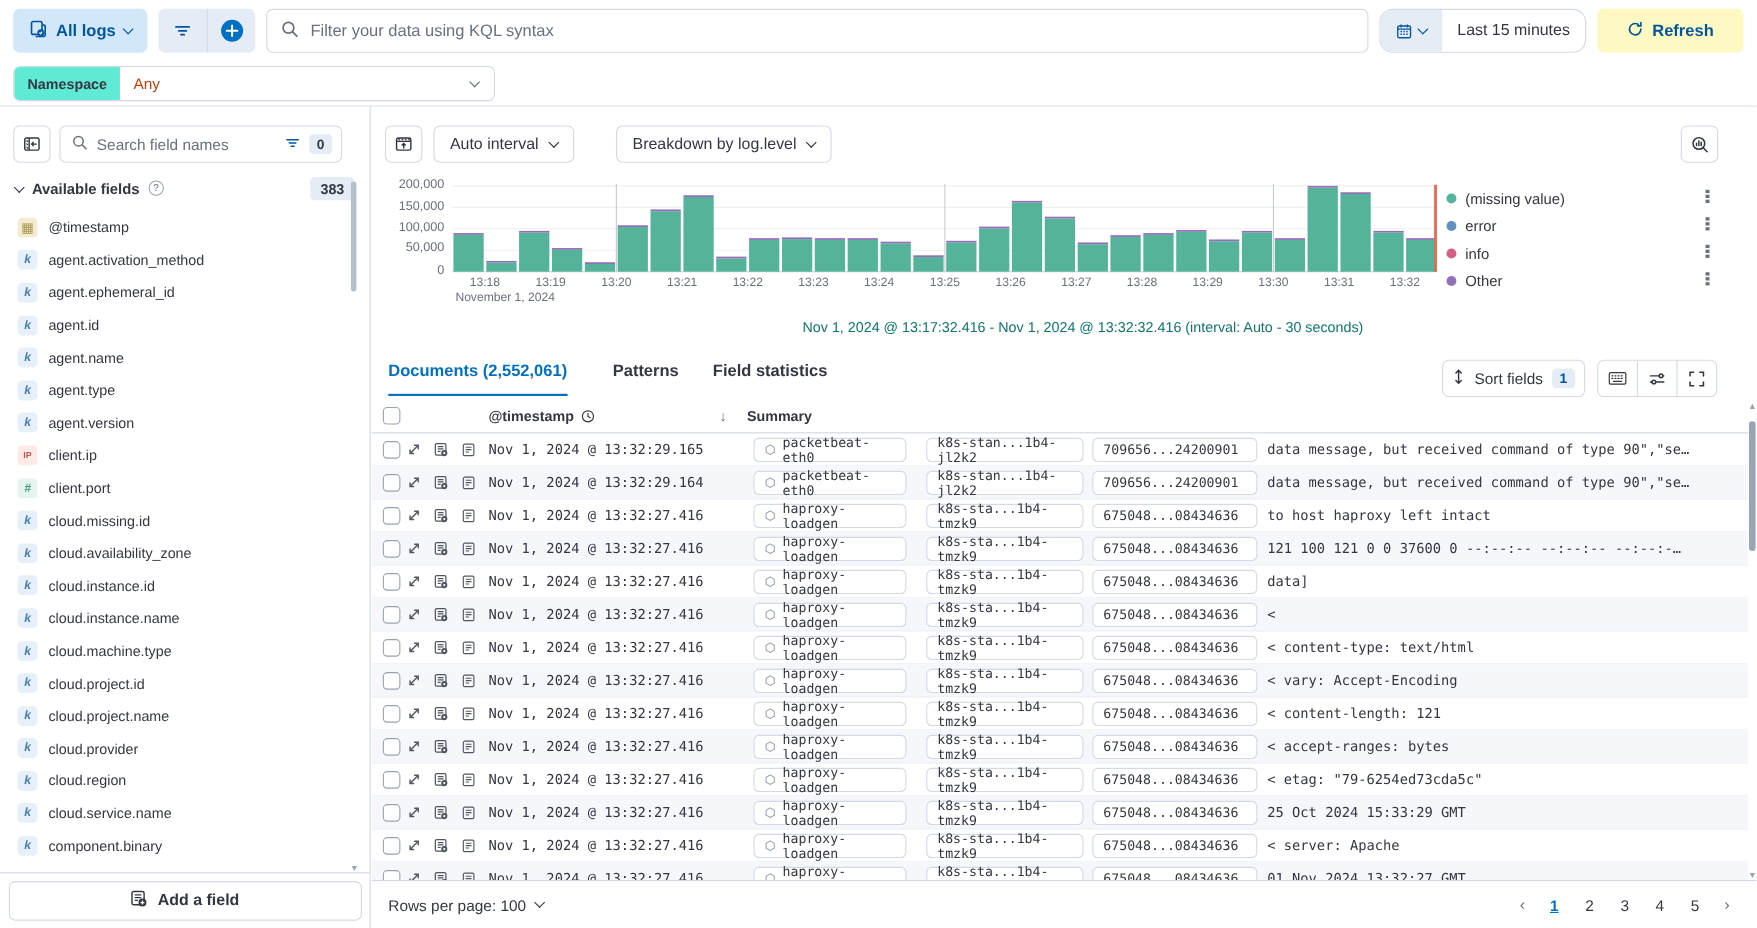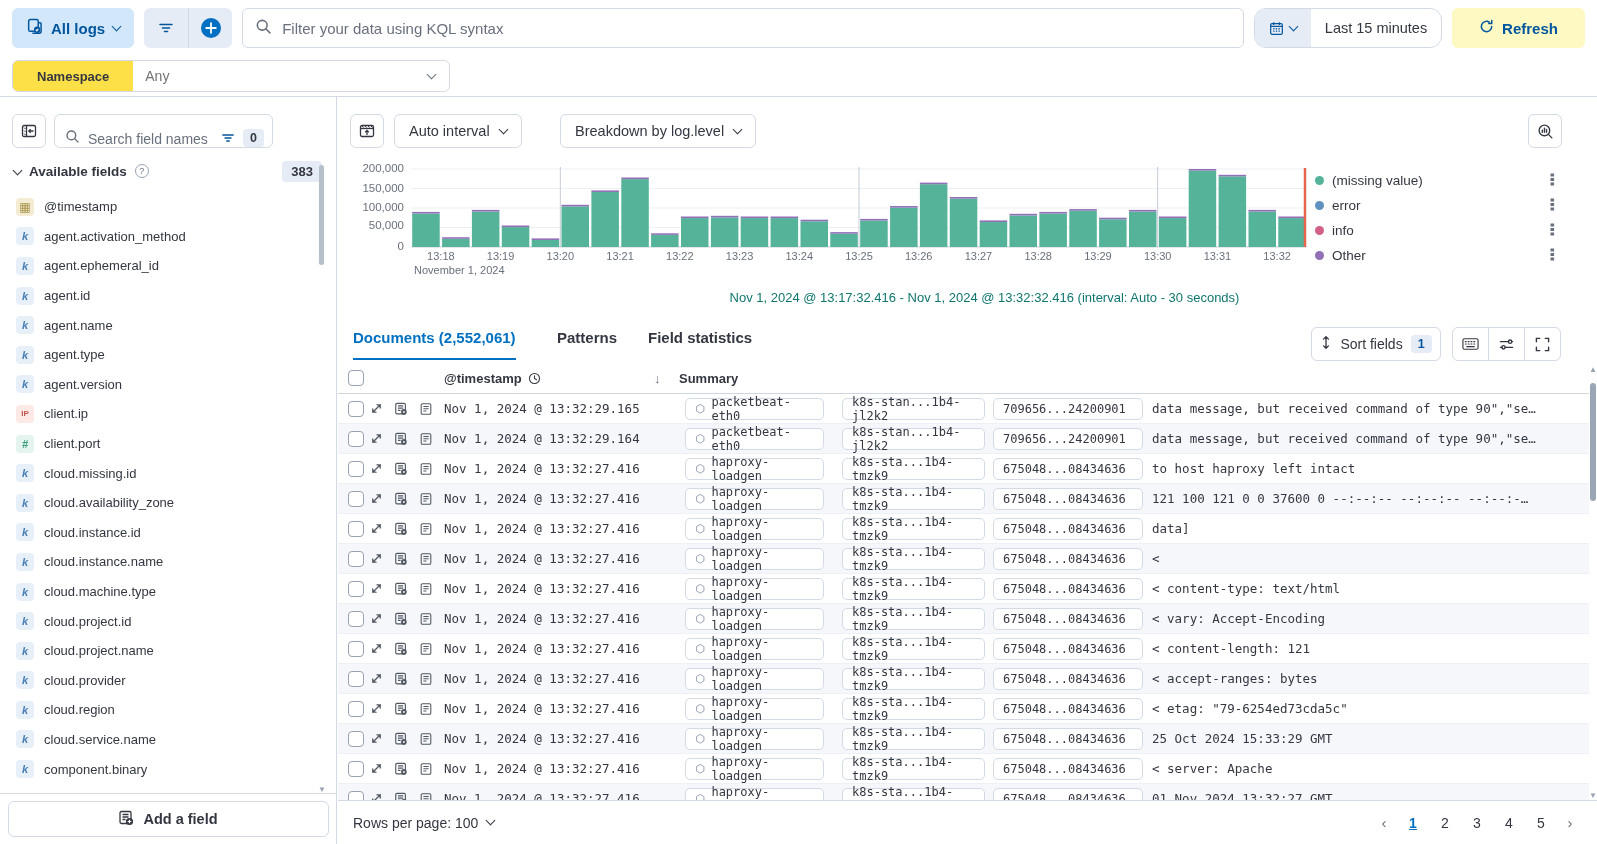--- a/index.html
+++ b/index.html
@@ -18,28 +18,28 @@
   .grp{margin-left:10px;height:40px;display:flex;border-radius:6px;overflow:hidden;background:#e6ecf5;}
   .grp button{width:44px;height:40px;display:flex;align-items:center;justify-content:center;}
   .grp button + button{border-left:1px solid #d3dae6;}
   .kql{margin-left:10px;flex:1;height:40px;border:1px solid #d3dae6;border-radius:6px;display:flex;align-items:center;padding:0 12px;gap:10px;background:#fff;font-size:15px;}
   .dates{margin-left:10px;height:40px;width:188px;border:1px solid #d3dae6;border-radius:12px;display:flex;align-items:stretch;overflow:hidden;background:#fff;}
   .dates .cal{width:56px;background:#e6ecf5;display:flex;align-items:center;justify-content:center;gap:6px;color:#00569e;}
   .dates .rng{flex:1;display:flex;align-items:center;justify-content:center;font-size:14.5px;color:#343741;}
   .btn-refresh{margin:0 12px 0 10px;height:40px;width:133px;background:#fef9c3;color:#00569e;border-radius:6px;display:flex;align-items:center;justify-content:center;gap:8px;font-weight:600;font-size:15px;}
   .nsbar{position:absolute;left:0;top:56px;right:0;height:40px;display:flex;align-items:center;}
   .nsctl{margin-left:12px;width:438px;height:32px;border:1px solid #d3dae6;border-radius:6px;display:flex;align-items:center;overflow:hidden;background:#fff;}
-  .nslabel{background:#fde047;height:100%;display:flex;align-items:center;padding:0 24px;font-size:13px;font-weight:700;color:#343741;}
-  .nsval{flex:1;padding-left:12px;font-size:14px;color:#737373;}
+  .nslabel{background:#5eead4;height:100%;display:flex;align-items:center;padding:0 12px;font-size:13px;font-weight:700;color:#343741;}
+  .nsval{flex:1;padding-left:12px;font-size:14px;color:#c2410c;}
   .nsctl .chev{color:#69707d;margin-right:14px;}
 
   
   .sidebar{position:absolute;left:0;top:97px;width:337px;height:747px;border-right:1px solid #d3dae6;background:#fff;}
   .sb-collapse{position:absolute;left:12px;top:17px;width:34px;height:34px;border:1px solid #d3dae6;border-radius:6px;display:flex;align-items:center;justify-content:center;}
-  .sb-search{position:absolute;left:54px;top:17px;width:219px;height:34px;border:1px solid #d3dae6;border-radius:6px;display:flex;align-items:flex-end;padding:0 8px 0 10px;gap:8px;font-size:14px;}
+  .sb-search{position:absolute;left:54px;top:17px;width:257px;height:34px;border:1px solid #d3dae6;border-radius:6px;display:flex;align-items:center;padding:0 8px 0 10px;gap:8px;font-size:14px;}
   .sb-zero{background:#e6ecf5;border-radius:4px;font-size:12.5px;font-weight:700;padding:2px 7px;color:#343741;}
   .sb-sect{position:absolute;left:14px;top:61px;right:14px;height:26px;display:flex;align-items:center;gap:8px;}
   .sb-sect .chev{color:#343741;transform:rotate(45deg);margin-top:-2px;}
   .sb-title{font-size:13.5px;font-weight:700;}
   .sb-help{width:14px;height:14px;border:1px solid #98a2b3;border-radius:50%;color:#69707d;font-size:9px;display:inline-flex;align-items:center;justify-content:center;}
   .sb-count{margin-left:auto;background:#e6ecf5;border-radius:4px;font-size:13px;font-weight:700;padding:3px 9px;}
   .flist{position:absolute;left:0;top:95px;width:322px;height:596px;overflow:hidden;}
   .fitem{height:29.6px;display:flex;align-items:center;padding-left:16px;gap:10px;font-size:13px;color:#343741;}
   .ftok{width:18px;height:18px;border-radius:4px;display:flex;align-items:center;justify-content:center;font-size:11px;font-weight:700;font-style:italic;flex:0 0 auto;}
   .ftok.ip{font-size:8px;font-style:normal;}

